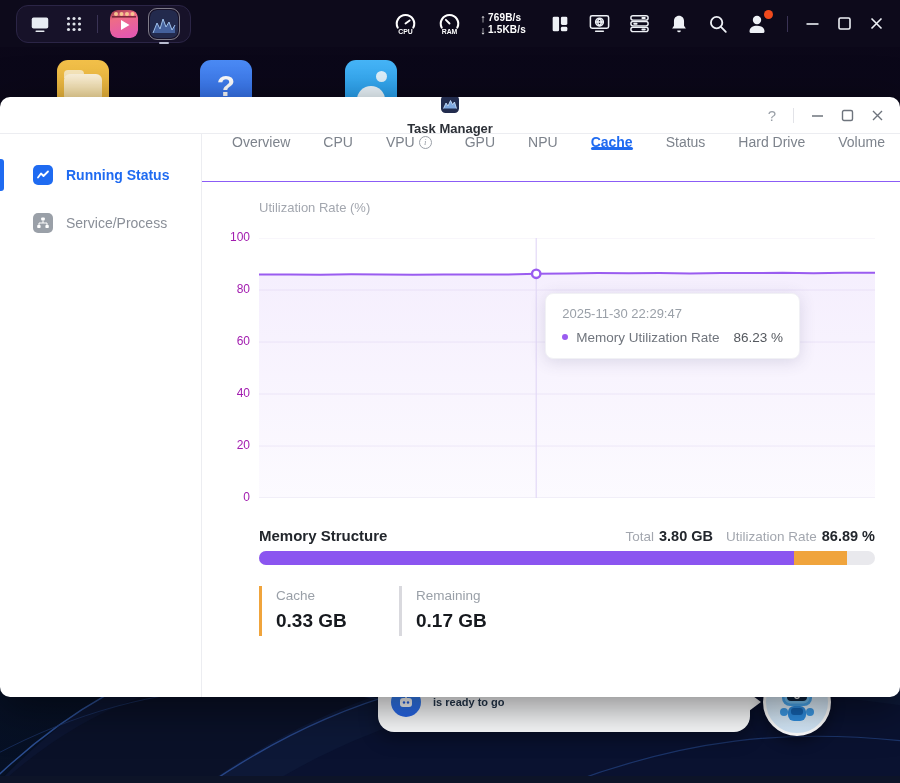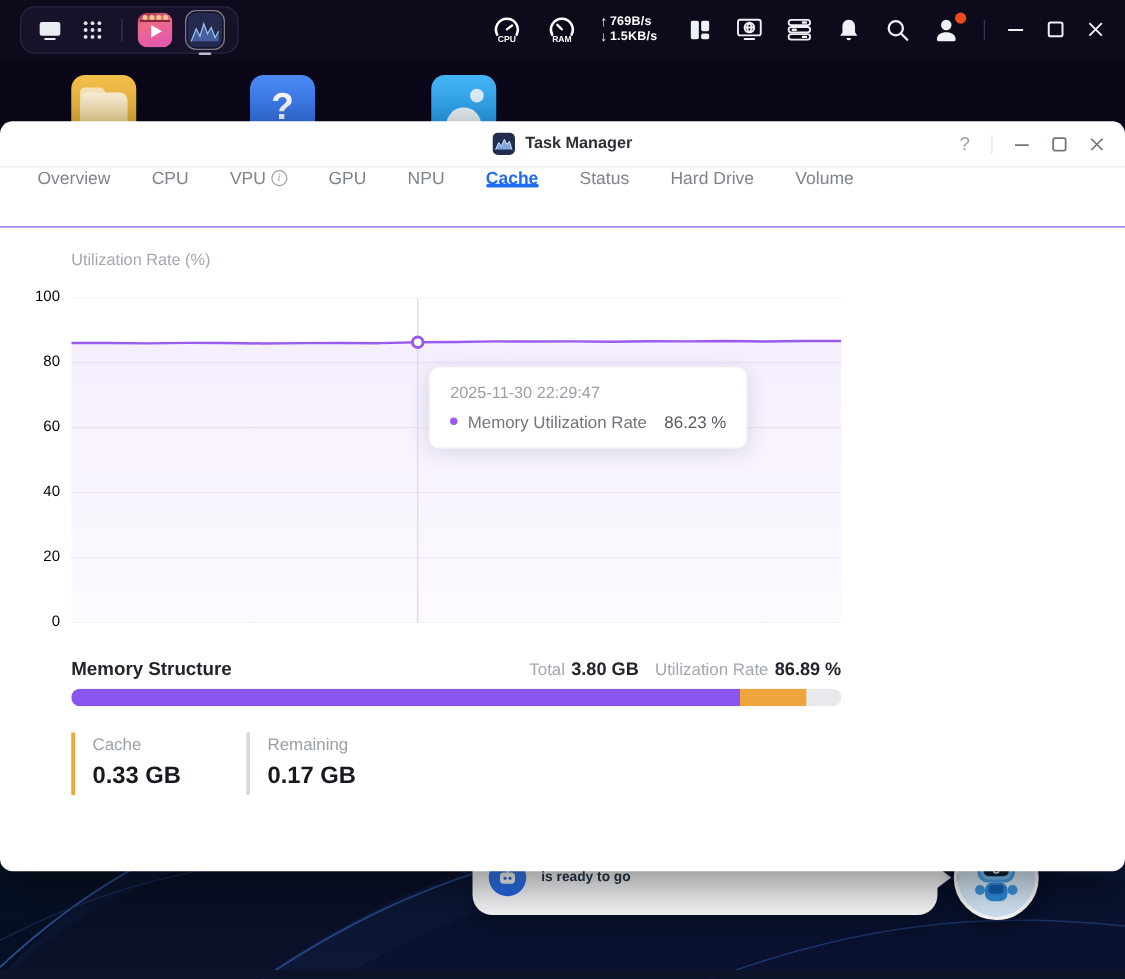--- a/index.html
+++ b/index.html
@@ -52,21 +52,21 @@
   .toast-text { font-size:11px; font-weight:bold; color:#25374d; }
   .mascot { position:absolute; left:763px; top:668px; width:68px; height:68px; border-radius:50%;
             background:radial-gradient(circle at 50% 35%,#eaf5fe,#cfe7fb); border:3px solid #ffffff;
             box-shadow:0 5px 14px rgba(0,0,0,.4); z-index:12; display:flex; align-items:center; justify-content:center; }
 
   
   .window { position:absolute; left:0; top:97px; width:900px; height:600px; background:#fff; border-radius:10px;
             box-shadow:0 10px 44px rgba(0,0,0,.5); z-index:30; overflow:hidden; display:flex; flex-direction:column; }
   .titlebar { height:37px; flex:0 0 auto; border-bottom:1px solid #ecedf1; position:relative;
               display:flex; align-items:center; justify-content:center; }
-  .title-group { display:flex; gap:8px; }
+  .title-group { display:flex; align-items:center; gap:8px;flex-direction:column; }
   .win-title { font-size:13px; font-weight:bold; color:#2c3037; }
   .tb-controls { position:absolute; right:16px; top:0; height:100%; display:flex; align-items:center; gap:17px; color:#8d939c; }
   .help-btn { font-size:15px; color:#9aa0a8; cursor:pointer; }
   .ctl-sep { width:1px; height:15px; background:#e2e3e8; }
 
   .body-row { display:flex; flex:1; min-height:0; }
   .sidebar { width:202px; flex:0 0 auto; border-right:1px solid #ecedf1; padding-top:20px; }
   .side-item { position:relative; display:flex; align-items:center; gap:13px; padding:11px 8px 11px 33px;
                font-size:14px; color:#8a8f98; cursor:pointer; margin-bottom:6px; }
   .side-item.active { color:#1f6bf1; font-weight:bold; }
@@ -80,21 +80,21 @@
           border-bottom:1px solid #8b5cf6; white-space:nowrap; overflow:hidden; }
   .tab { display:flex; align-items:center; gap:4px; font-size:14px; color:#7d838c; cursor:pointer; position:relative; }
   .tab.active { color:#1f6bf1; font-weight:bold; }
   .tab.active::after { content:''; position:absolute; bottom:0; left:50%; transform:translateX(-50%);
                        width:42px; height:3px; background:#1f6bf1; border-radius:2px; }
   .info-i { width:13px; height:13px; border:1px solid #9aa0a8; border-radius:50%; font-size:9px; line-height:11px;
             text-align:center; color:#9aa0a8; font-style:italic; font-family:"Liberation Serif",serif; }
 
   .panel { position:relative; flex:1; }
   .chart-title { position:absolute; left:57px; top:18px; font-size:13px; color:#a3a7af; }
-  .ytick { position:absolute; width:40px; left:8px; text-align:right; font-size:12px; color:#000000; height:16px; }
+  .ytick { position:absolute; width:40px; left:8px; text-align:right; font-size:12px; color:#a21caf; height:16px; }
   .yt0 { top:48px; } .yt1 { top:100px; } .yt2 { top:152px; } .yt3 { top:204px; } .yt4 { top:256px; } .yt5 { top:308px; }
   .plot { position:absolute; left:57px; top:56px; width:616px; height:260px; }
   .tooltip { position:absolute; background:#fff; border:1px solid #f1f1f5; border-radius:8px; padding:12px 16px 13px;
              box-shadow:0 3px 16px rgba(70,70,110,.16); z-index:6; width:max-content; }
   .tt-time { font-size:13px; color:#9aa0a8; margin-bottom:9px; }
   .tt-row { display:flex; align-items:center; font-size:13.5px; color:#70757d; }
   .tt-dot { width:5px; height:5px; border:3px solid #9a5cf0; border-radius:50%; background:#fff; margin-right:8px; flex:0 0 auto; }
   .tt-val { margin-left:14px; color:#55595f; font-weight:500; }
 
   .mem-head { position:absolute; left:57px; top:345px; width:616px; display:flex; align-items:center; justify-content:space-between; }
@@ -193,20 +193,41 @@
       <span class="win-glyph">
         <svg width="13" height="13" viewBox="0 0 13 13">
             <path d="M2 2 L11 11 M11 2 L2 11" stroke="#6e747d" stroke-width="1.4"></path>
           </svg>
       </span>
     </div>
   </div>
 
   <div class="body-row">
 
+    <div class="sidebar">
+      <div class="side-item active">
+        <span class="side-ico blue">
+          <svg width="14" height="14" viewBox="0 0 14 14">
+              <path d="M2 9.5 L5 5.5 L7.5 8 L12 3.5" stroke="#fff" stroke-width="1.8" fill="none" stroke-linecap="round" stroke-linejoin="round"></path>
+            </svg>
+        </span>
+        <span>Running Status</span>
+      </div>
+      <div class="side-item">
+        <span class="side-ico" style="background:#9aa0a8;">
+          <svg width="14" height="14" viewBox="0 0 14 14">
+              <rect x="5.2" y="1.5" width="3.6" height="3" rx="0.8" fill="#fff"></rect>
+              <rect x="1.2" y="9" width="3.4" height="3" rx="0.8" fill="#fff"></rect>
+              <rect x="9.4" y="9" width="3.4" height="3" rx="0.8" fill="#fff"></rect>
+              <path d="M7 4.5 V7 M3 9 V7 H11 V9" stroke="#fff" stroke-width="1" fill="none"></path>
+            </svg>
+        </span>
+        <span>Service/Process</span>
+      </div>
+    </div>
 
     <div class="content">
       <div class="tabs">
         <span class="tab">
             <span>Overview</span>
           </span>
         <span class="tab">
             <span>CPU</span>
           </span>
         <span class="tab">

